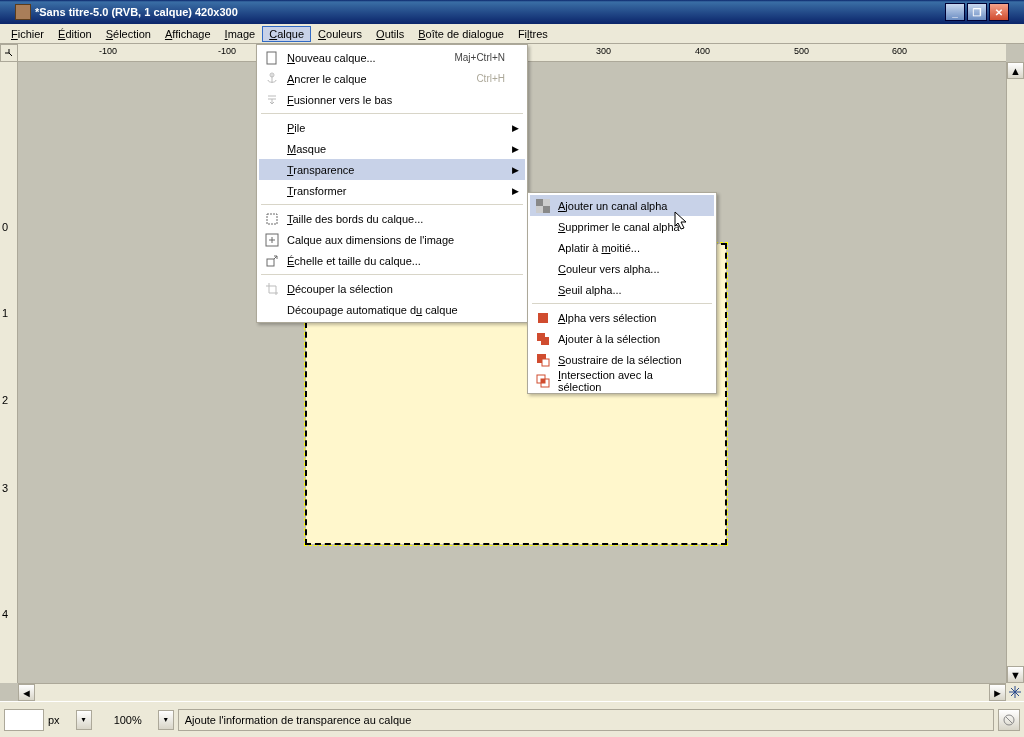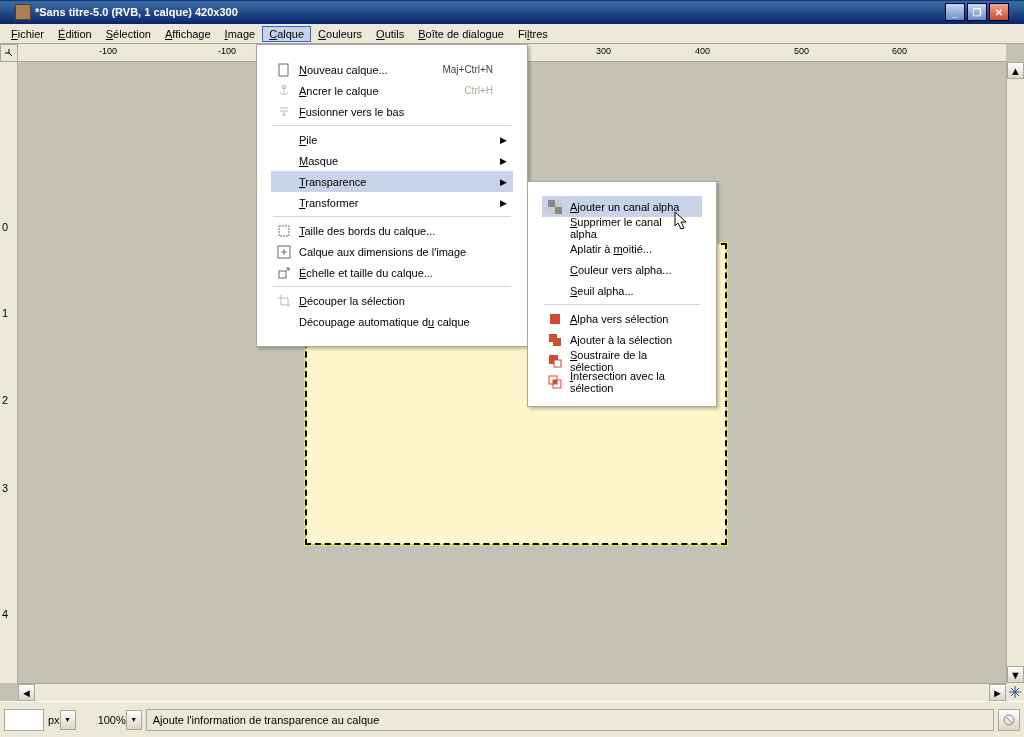--- a/index.html
+++ b/index.html
@@ -27,26 +27,26 @@
 .canvas-area{position:absolute;top:18px;left:18px;right:18px;bottom:18px;background:#c4c2b5}
 .canvas{position:absolute;top:182px;left:288px;width:420px;height:300px;background:#fff7cc}
 .canvas.sel{outline:2px dashed #000;outline-offset:-1px}
 .canvas.sel::before{content:"";position:absolute;inset:-1px;outline:1px dashed #ff0}
 .scroll-h{position:absolute;left:18px;right:18px;bottom:0;height:18px;background:#ece9d8;border-top:1px solid #aca899}
 .scroll-h-btn{position:absolute;width:17px;height:17px;background:linear-gradient(#fff,#d8d5c8);border:1px solid #aca899;display:flex;align-items:center;justify-content:center}
 .scroll-v{position:absolute;top:18px;right:0;width:18px;bottom:18px;background:#ece9d8;border-left:1px solid #aca899}
 .nav-corner{position:absolute;right:0;bottom:0;width:18px;height:18px;background:#ece9d8;display:flex;align-items:center;justify-content:center}
 .statusbar{position:absolute;left:0;right:0;bottom:0;height:36px;background:#ece9d8;display:flex;align-items:center;padding:4px;gap:4px;border-top:1px solid #fff}
 .stat-box{height:22px;border:1px solid #aca899;background:#fff;display:flex;align-items:center;padding:0 4px}
-.stat-select{display:flex;align-items:center;gap:0}
+.stat-select{display:flex;align-items:center;gap:16px}
 .stat-btn{width:16px;height:20px;border:1px solid #aca899;background:linear-gradient(#fff,#d8d5c8);display:flex;align-items:center;justify-content:center;font-size:8px}
 .stat-msg{flex:1;border:1px solid #aca899;background:#ece9d8;height:22px;display:flex;align-items:center;padding:0 6px}
-.dropdown{position:absolute;background:#fff;border:1px solid #aca899;box-shadow:2px 2px 3px rgba(0,0,0,.25);padding:14px}
+.dropdown{position:absolute;background:#fff;border:1px solid #aca899;box-shadow:2px 2px 3px rgba(0,0,0,.25);padding:2px}
 .dd-main{top:44px;left:256px;width:272px}
-.dd-sub{top:181px;left:527px;width:190px}
+.dd-sub{top:192px;left:527px;width:190px}
 .dd-item{display:flex;align-items:center;height:21px;padding:0 20px 0 4px;cursor:default;position:relative}
 .dd-item.disabled{color:#aca899}
 .dd-item.hl{background:#c8d2e8}
 .dd-icon{width:18px;height:16px;margin-right:6px;display:flex;align-items:center;justify-content:center;font-size:12px;color:#555}
 .dd-label{flex:1}
 .dd-shortcut{color:#444;font-size:10px}
 .dd-item.disabled .dd-shortcut{color:#aca899}
 .dd-arrow{position:absolute;right:6px;font-size:9px}
 .dd-sep{height:1px;background:#d8d5c8;margin:3px 2px}
 .dd-sub .dd-item{padding-left:4px}

